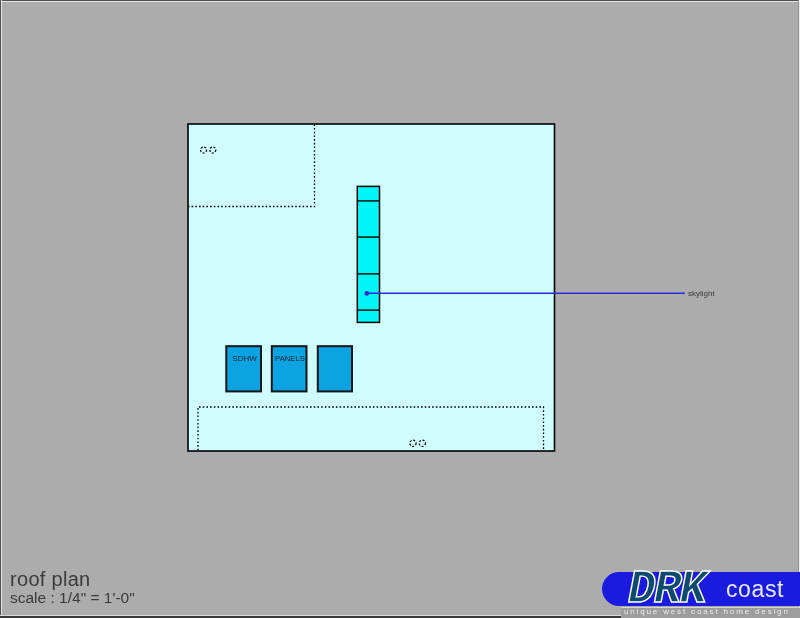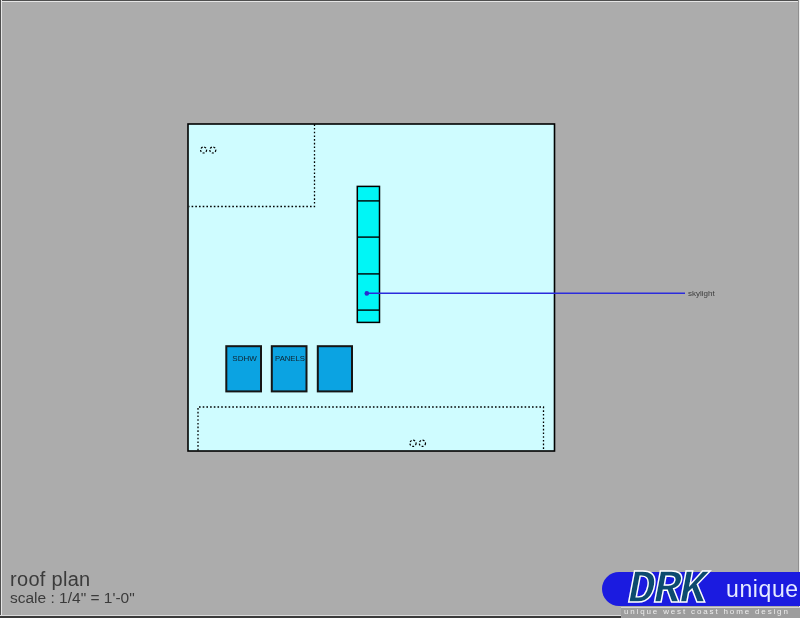--- a/index.html
+++ b/index.html
@@ -61,17 +61,17 @@
 </svg>
 
 <div class="abs" style="left:10px;top:569px;font-size:20px;line-height:1;color:#3b3b3b;letter-spacing:0.3px;">roof plan</div>
 
 <div class="abs" style="left:10px;top:590px;font-size:15.5px;line-height:1;color:#3b3b3b;">scale : 1/4" = 1'-0"</div>
 
 <div class="abs" style="left:602px;top:572px;width:198px;height:34px;background:#1b1be0;border-radius:17px 0 0 17px;"></div>
 
 <div class="abs" style="left:628px;top:572.5px;font-size:46px;line-height:34px;font-weight:bold;font-style:italic;color:#0c4a6e;letter-spacing:-1.8px;font-family:Liberation Mono, monospace;-webkit-text-stroke:1.4px #ffffff;">DRK</div>
 
-<div class="abs" style="left:726px;top:578px;font-size:23px;line-height:23px;color:#e6ebff;letter-spacing:0.6px;">unique</div>
+<div class="abs" style="left:726px;top:578px;font-size:23px;line-height:23px;color:#e6ebff;letter-spacing:0.6px;">coast</div>
 
 <div class="abs" style="left:621px;top:607px;width:179px;height:10px;background:#9d9d9d;border-top:1px solid #d5d5d5;"></div>
 
 <div class="abs" style="left:624px;top:607px;font-size:8px;line-height:10px;color:#ededed;letter-spacing:1.85px;white-space:nowrap;">unique west coast home design</div>
 
 </body></html>

